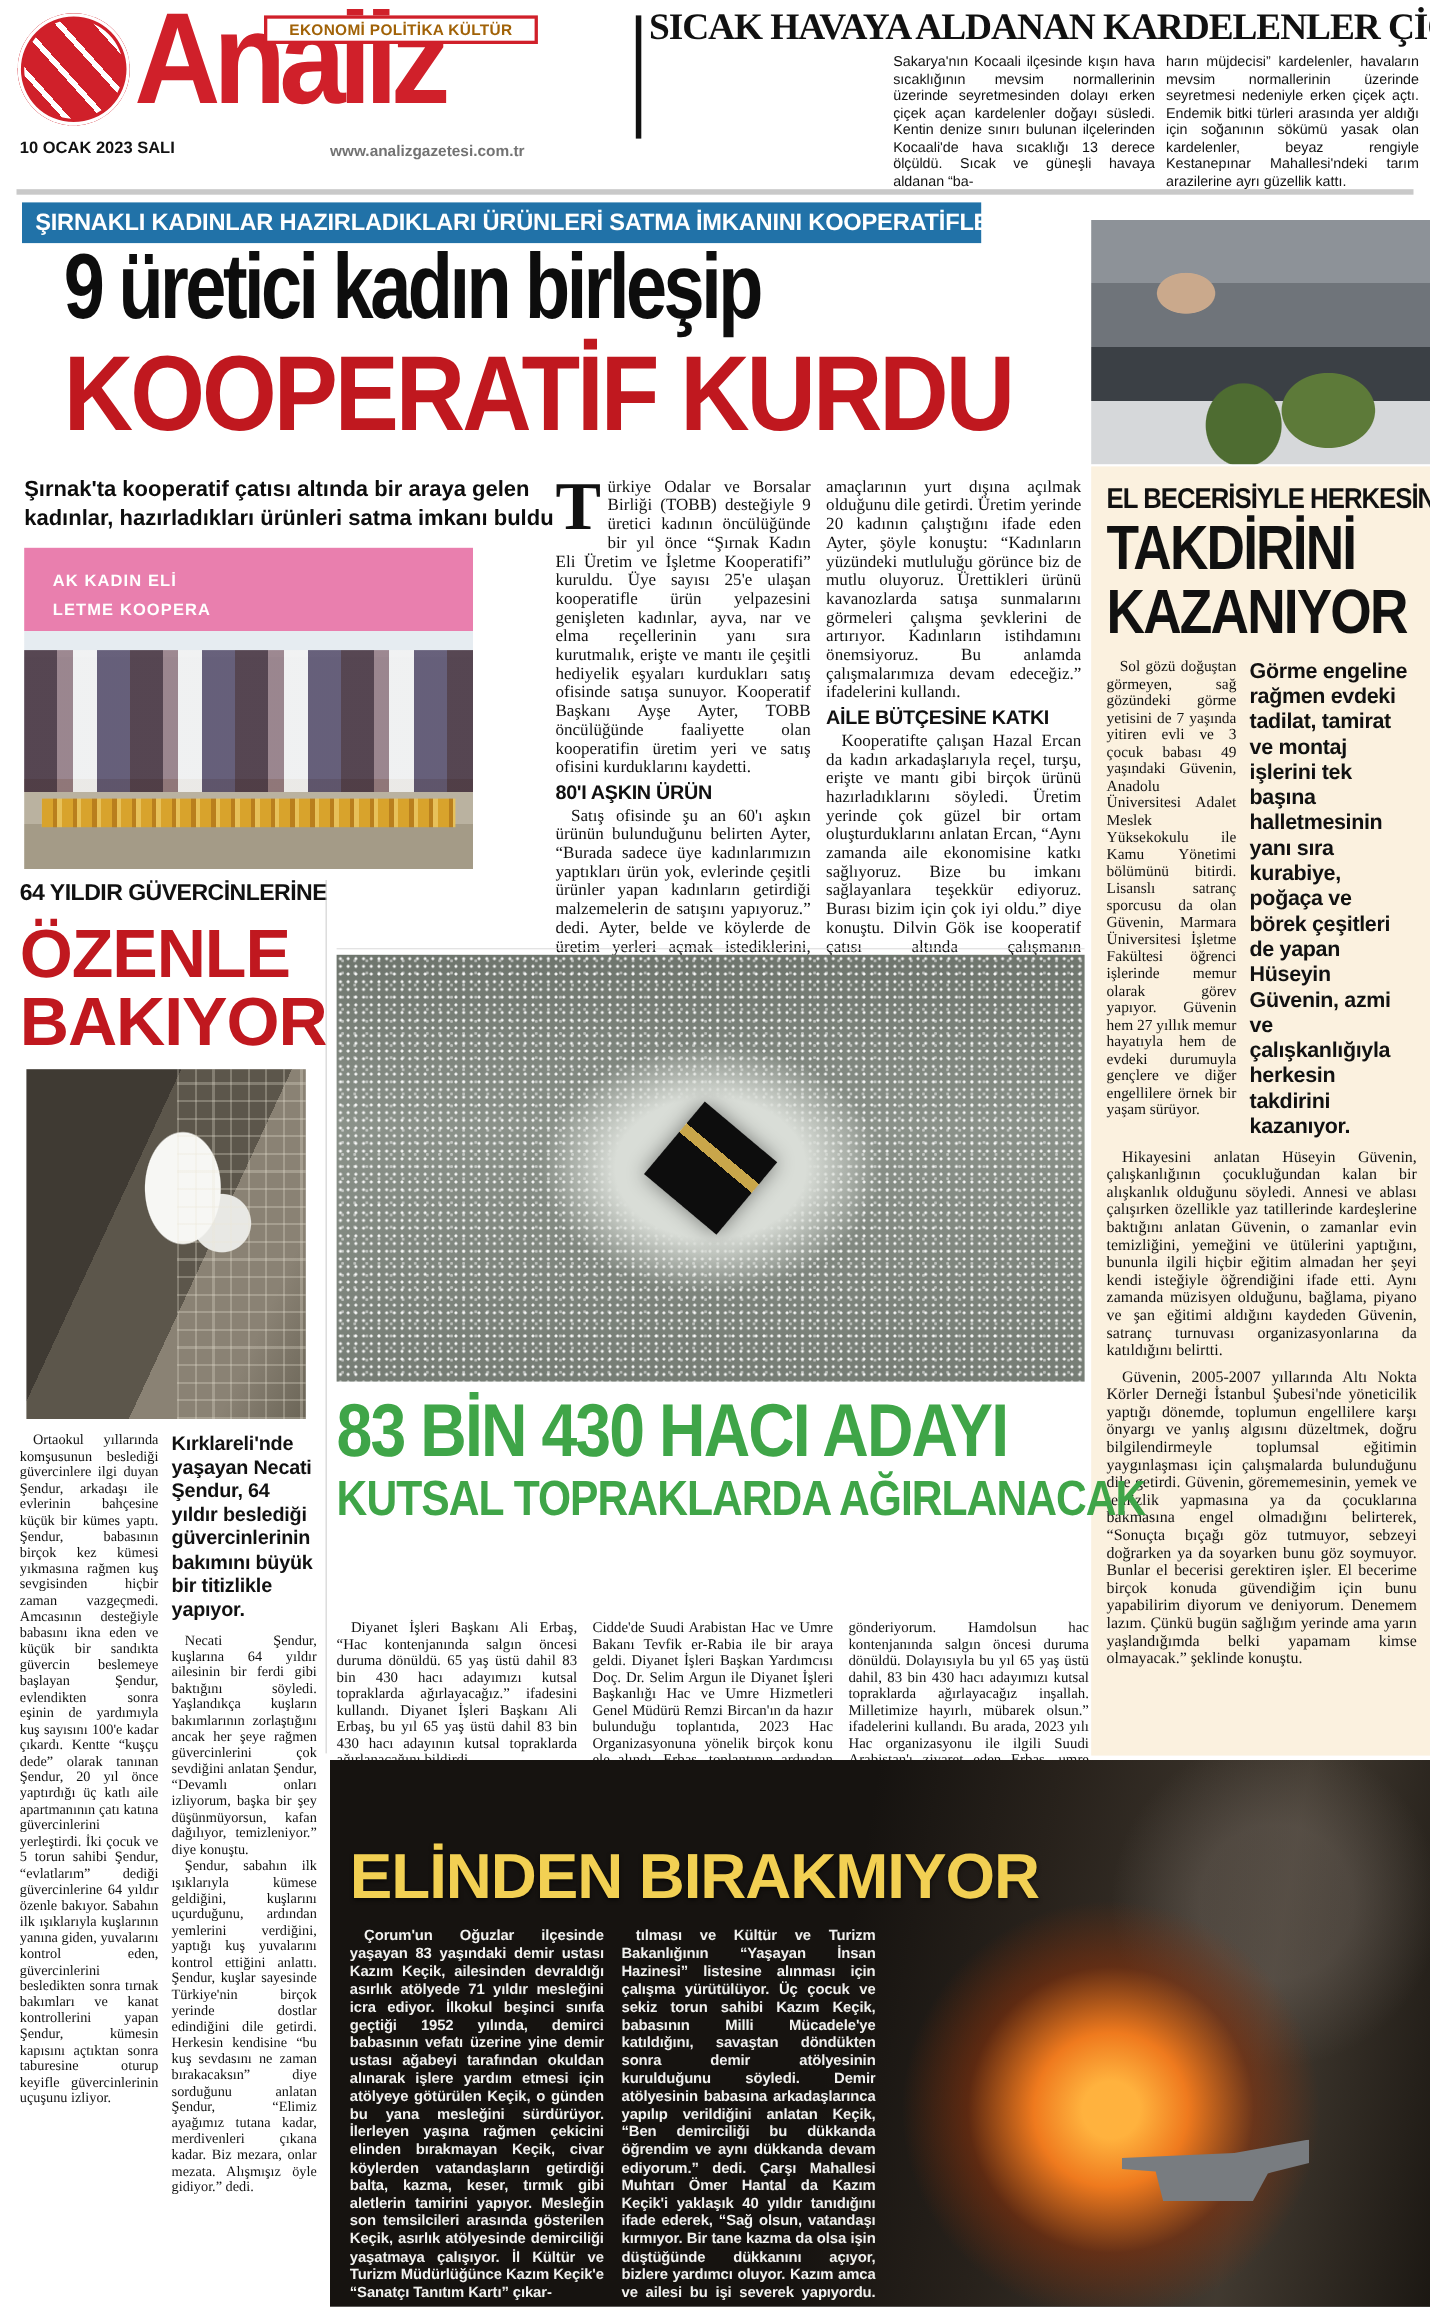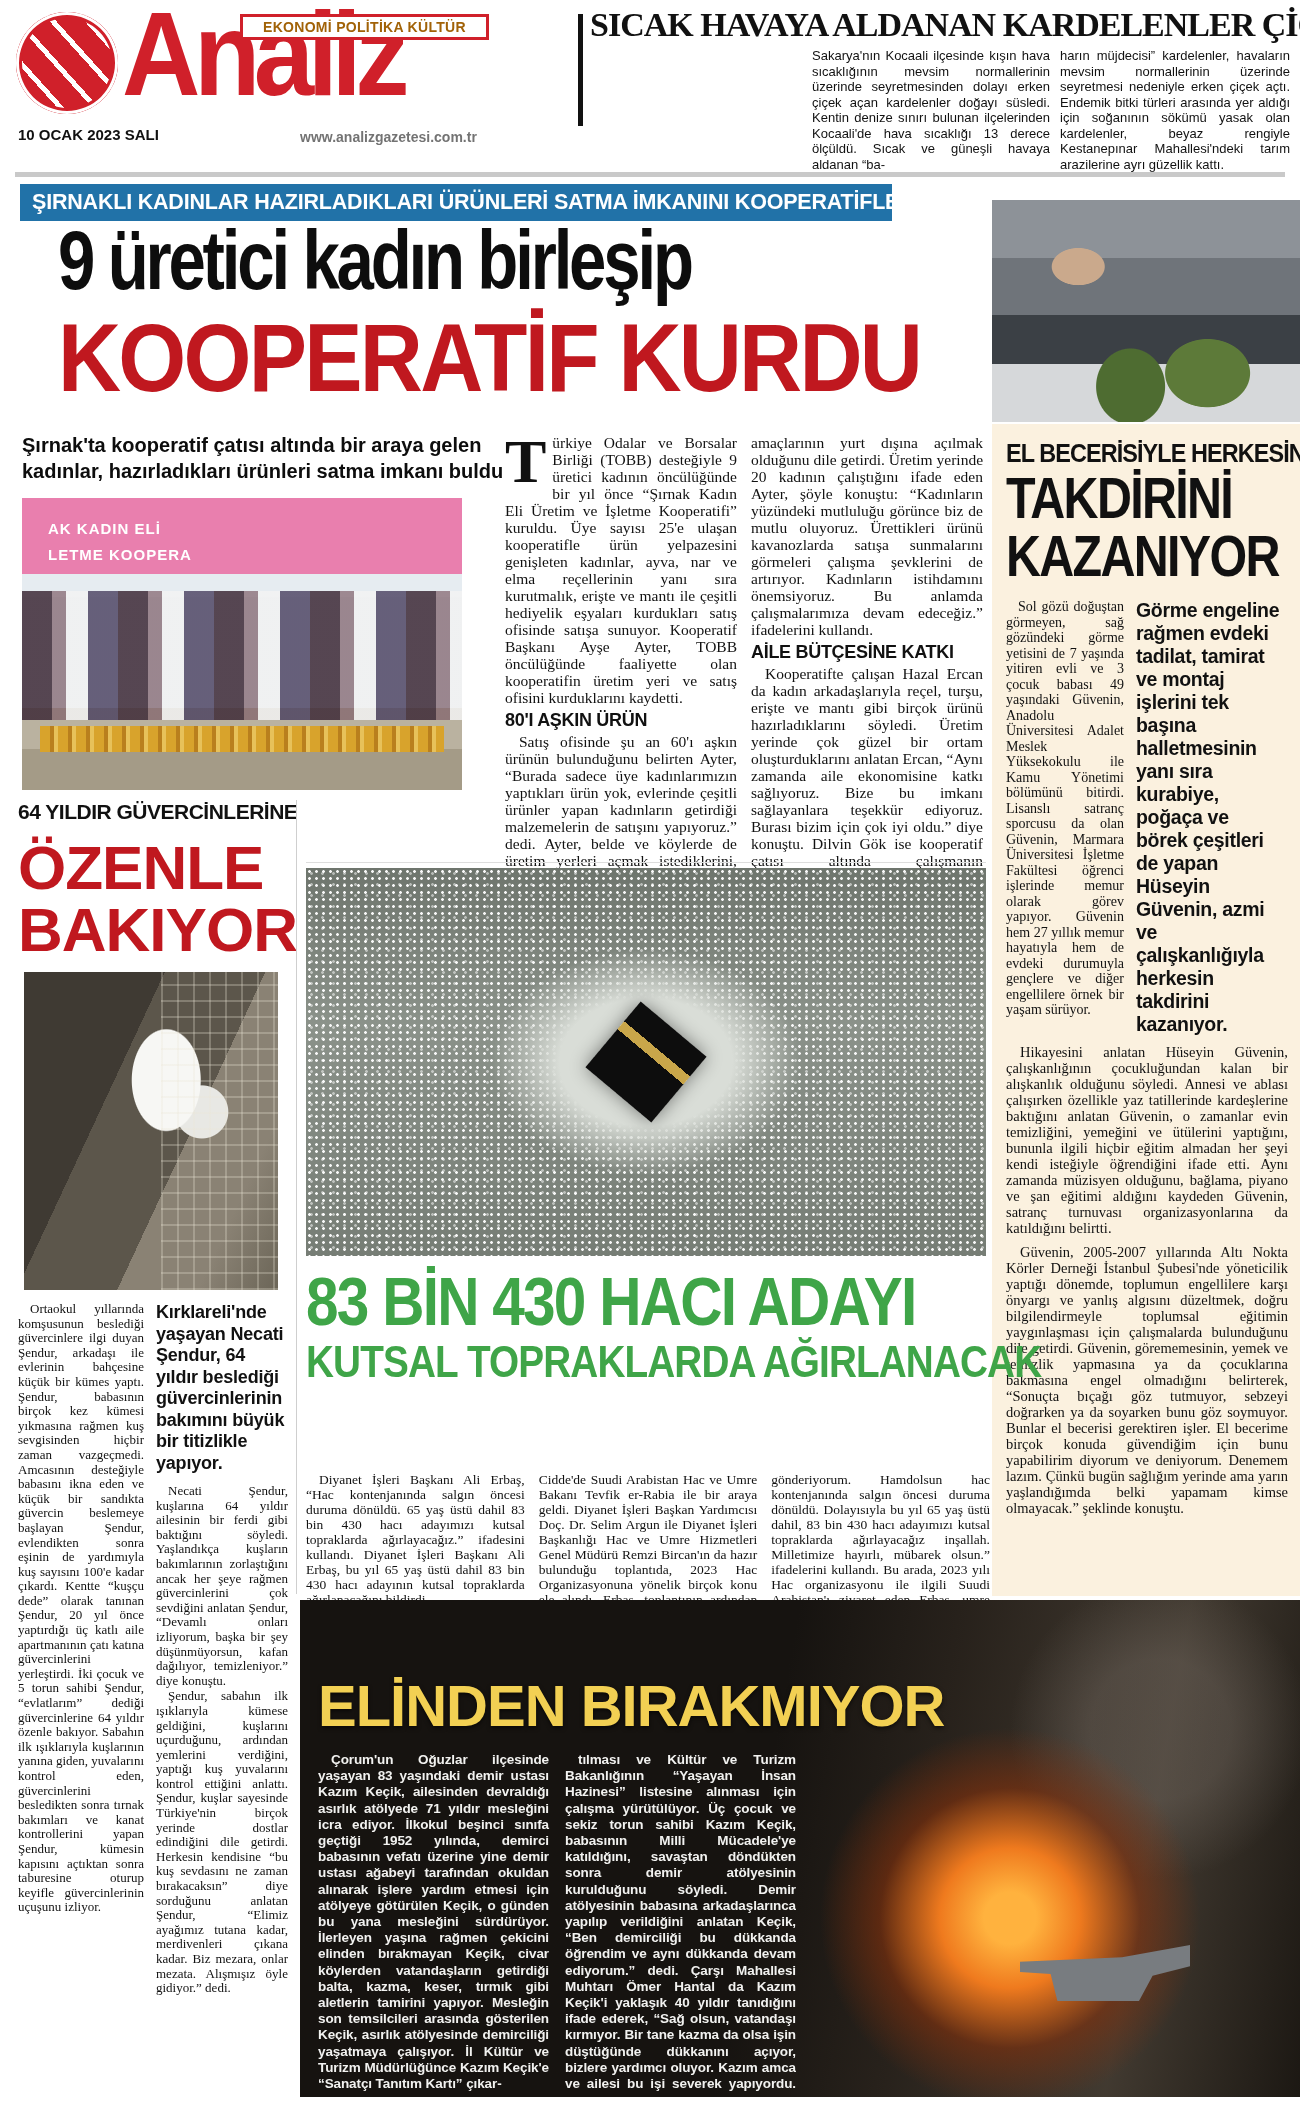--- a/index.html
+++ b/index.html
@@ -40,21 +40,21 @@
             color:#fff; font-weight:bold; font-size:21.5px; line-height:37px; padding-left:12px;
             letter-spacing:-.2px; white-space:nowrap; }
   .lead-h-black { position:absolute; left:58px; top:212px; font-size:84px; font-weight:800;
                   letter-spacing:-4px; color:#0d0d0d; white-space:nowrap;
                   transform:scaleX(.8); transform-origin:left; }
   .lead-h-red { position:absolute; left:58px; top:302px; font-size:97px; font-weight:800;
                 letter-spacing:-3px; color:#c0181f; white-space:nowrap;
                 transform:scaleX(.9); transform-origin:left; }
   .deck { position:absolute; left:22px; top:432px; width:492px; font-size:20px; font-weight:bold;
           line-height:26px; color:#0d0d0d; }
-  .photo-women { position:absolute; left:22px; top:498px; width:440px; height:292px;
+  .photo-women { position:absolute; left:22px; top:498px; width:408px; height:292px;
       background:linear-gradient(180deg,#e97fae 0 26%,#e6ecf1 26% 34%,#dde4ea 34% 72%,#bab2a0 72% 86%,#a49b87 86%);text-align:right; }
   .photo-women .figures { position:absolute; left:0; top:32%; width:100%; height:44%;
       background:repeating-linear-gradient(90deg, rgba(62,42,55,.85) 0 30px, rgba(126,94,104,.7) 30px 44px,
                  rgba(243,243,243,.85) 44px 66px, rgba(72,62,94,.8) 66px 96px); }
   .photo-women .jars { position:absolute; left:4%; top:78%; width:92%; height:9%;
       background:repeating-linear-gradient(90deg,#d8a32c 0 10px, #b97f1d 10px 14px, #e7c15a 14px 18px); }
   .banner-t { position:absolute; color:#fff; font-weight:bold; font-size:15px; letter-spacing:1px; }
   .lead-body { position:absolute; left:505px; top:434px; width:478px; height:446px; overflow:hidden;
                column-count:2; column-gap:14px;
                font-family:"Liberation Serif", serif; font-size:15.5px; line-height:17px; text-align:justify; }

